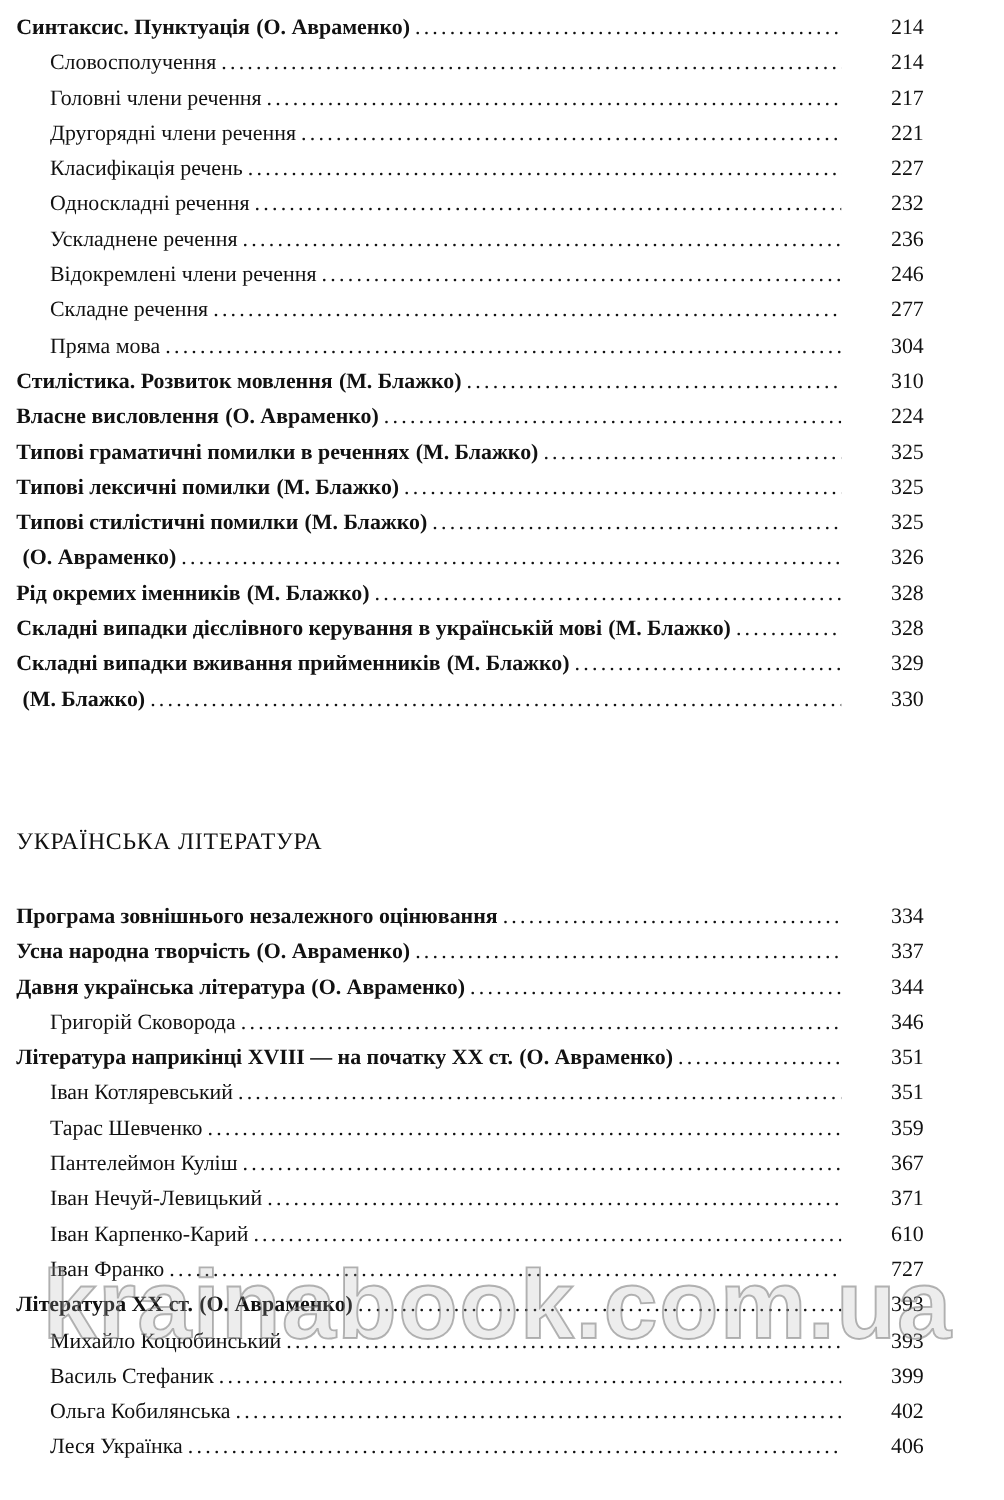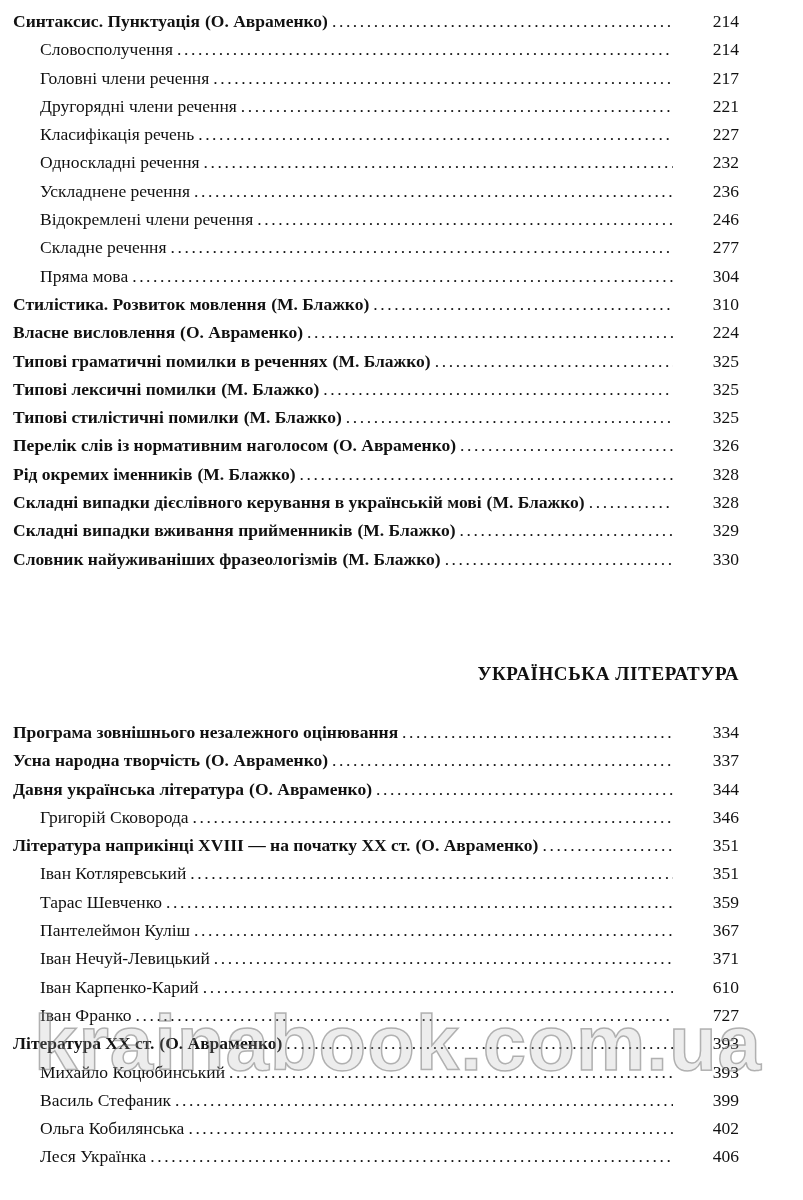--- a/index.html
+++ b/index.html
@@ -39,22 +39,22 @@
     letter-spacing: 2.6px;
   }
   .pagenum {
     min-width: 30px;
     text-align: right;
     font-weight: normal;
     white-space: nowrap;
     margin-left: 32px;
   }
   .section-heading {
-    text-align: right;
-    font-weight: bold;
+    text-align: left;
+    font-weight: normal;
     font-size: 19px;
     letter-spacing: 0.6px;
     margin-top: 86px;
     margin-bottom: 30px;
     line-height: 29px;
   }
   .watermark {
     position: absolute;
     top: 998px;
     left: 0;
@@ -189,21 +189,20 @@
   </div>
 
   <div class="row bold">
     <span class="title">Типові стилістичні помилки</span>
     <span class="author">(М. Блажко)</span>
     <span class="dots"></span>
     <span class="pagenum">325</span>
   </div>
 
   <div class="row bold">
-    <span class="title">Перелік слів із нормативним наголосом</span>
     <span class="author">(О. Авраменко)</span>
     <span class="dots"></span>
     <span class="pagenum">326</span>
   </div>
 
   <div class="row bold">
     <span class="title">Рід окремих іменників</span>
     <span class="author">(М. Блажко)</span>
     <span class="dots"></span>
     <span class="pagenum">328</span>
@@ -217,21 +216,20 @@
   </div>
 
   <div class="row bold">
     <span class="title">Складні випадки вживання прийменників</span>
     <span class="author">(М. Блажко)</span>
     <span class="dots"></span>
     <span class="pagenum">329</span>
   </div>
 
   <div class="row bold">
-    <span class="title">Словник найуживаніших фразеологізмів</span>
     <span class="author">(М. Блажко)</span>
     <span class="dots"></span>
     <span class="pagenum">330</span>
   </div>
 
   <div class="section-heading">УКРАЇНСЬКА ЛІТЕРАТУРА</div>
 
   <div class="row bold">
     <span class="title">Програма зовнішнього незалежного оцінювання</span>
 

